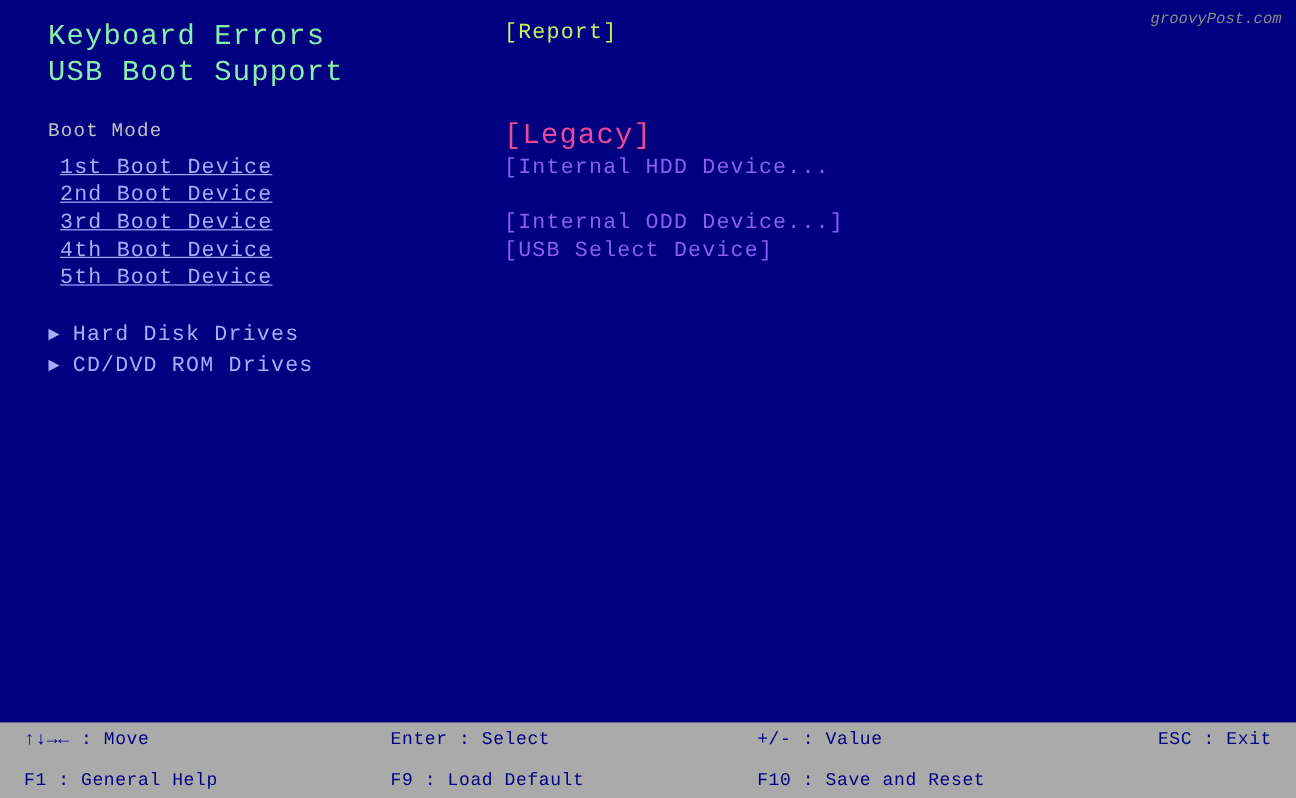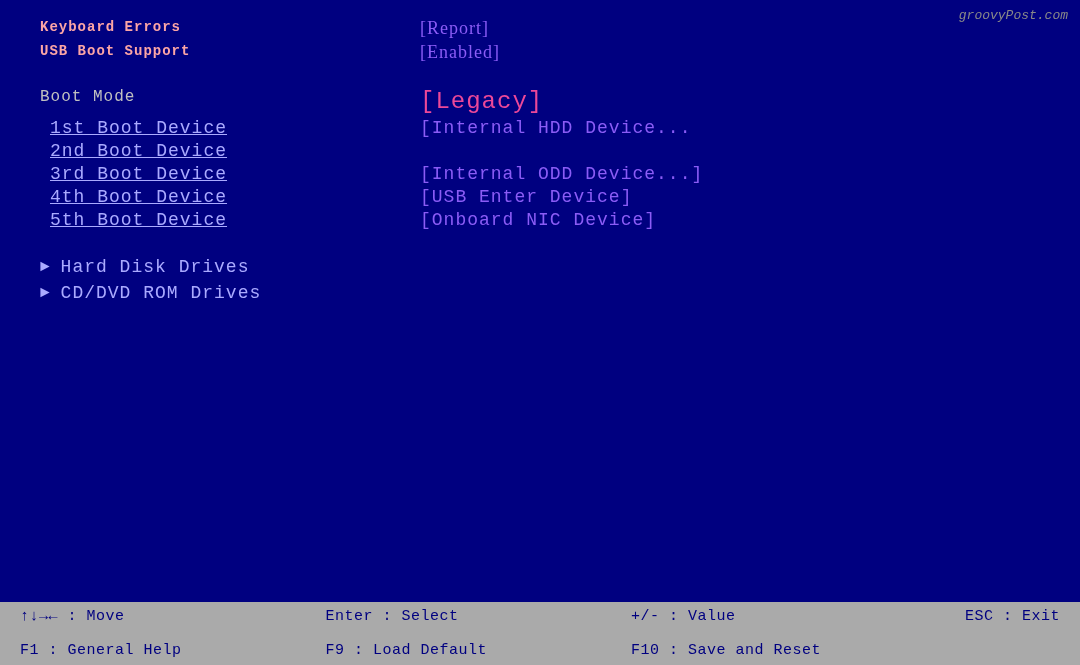--- a/index.html
+++ b/index.html
@@ -37,31 +37,29 @@
     }
 
     .main-content {
       flex: 1;
       padding: 18px 40px 10px 40px;
       display: flex;
       flex-direction: column;
     }
 
     .bios-label {
-      color: #fca5a5;
-      font-size: 14px;
-      letter-spacing: 1px;
-      font-weight: bold;
+      color: #86efac;
+      font-size: 24px;
+      letter-spacing: 1px;
     }
 
     .bios-value {
-      color: #8b5cf6;
-      font-size: 18px;
-      letter-spacing: 1px;
-      font-family: Liberation Serif, serif;
+      color: #bef264;
+      font-size: 18px;
+      letter-spacing: 1px;
     }
 
     .section-gap {
       height: 22px;
     }
 
     .boot-mode-label {
       color: #c0c0c0;
       font-size: 16px;
       letter-spacing: 1px;
@@ -161,23 +159,20 @@
       </div>
       <div class="row-right">
         <span class="bios-value">[Report]</span>
       </div>
     </div>
 
     <div class="row-pair">
       <div class="row-left">
         <span class="bios-label">USB Boot Support</span>
       </div>
-      <div class="row-right">
-        <span class="bios-value">[Enabled]</span>
-      </div>
     </div>
 
     <div class="section-gap"></div>
 
     <div class="row-pair">
       <div class="row-left">
         <span class="boot-mode-label">Boot Mode</span>
       </div>
       <div class="row-right">
         <span class="boot-mode-value">[Legacy]</span>
@@ -206,30 +201,27 @@
       <div class="row-right">
         <span class="boot-device-value">[Internal ODD Device...]</span>
       </div>
     </div>
 
     <div class="row-pair">
       <div class="row-left">
         <span class="boot-device-label">4th Boot Device</span>
       </div>
       <div class="row-right">
-        <span class="boot-device-value">[USB Enter Device]</span>
+        <span class="boot-device-value">[USB Select Device]</span>
       </div>
     </div>
 
     <div class="row-pair">
       <div class="row-left">
         <span class="boot-device-label">5th Boot Device</span>
-      </div>
-      <div class="row-right">
-        <span class="boot-device-value">[Onboard NIC Device]</span>
       </div>
     </div>
 
     <div class="drives-section">
       <div class="drive-item">
         <span class="arrow">►</span>
         <span>Hard Disk Drives</span>
       </div>
       <div class="drive-item">
         <span class="arrow">►</span>

